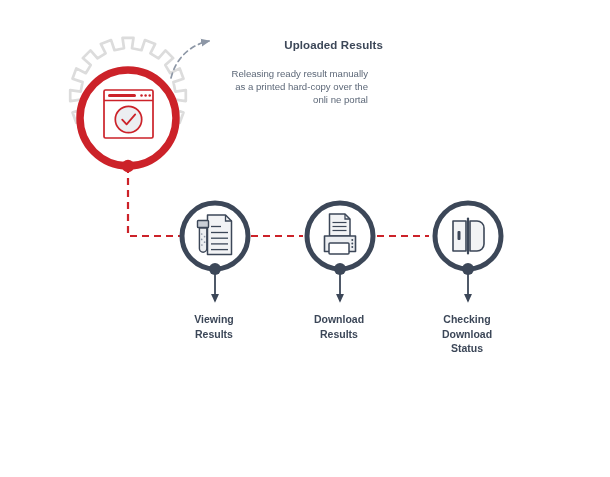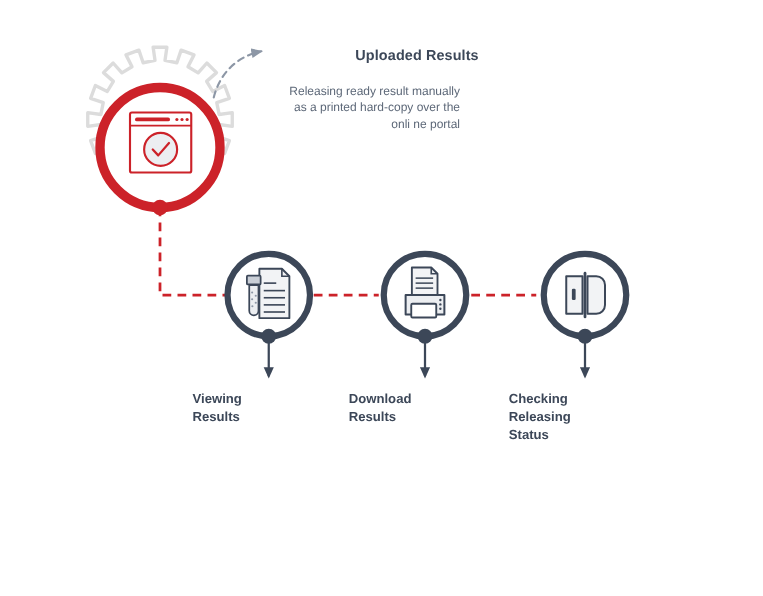--- a/index.html
+++ b/index.html
@@ -53,20 +53,21 @@
     font-size: 9.6px;
     font-weight: normal;
     color: #5d6878;
     line-height: 13px;
     margin: 15px;
   }
 
   .step-label {
     position: absolute;
     width: 120px;
+    text-align: center;
     font-size: 10.5px;
     font-weight: bold;
     color: #3c4758;
     line-height: 14.5px;
     white-space: pre-line;
   }
   .step-label.l1 { left: 154px; top: 312px; }
   .step-label.l2 { left: 279px; top: 312px; }
   .step-label.l3 { left: 407px; top: 312px; }
 </style>
@@ -208,16 +209,16 @@
   <div class="callout">
     <div class="callout-title">Uploaded Results</div>
     <div class="callout-body">Releasing ready result manually as a printed hard-copy over the onli ne portal</div>
   </div>
 
   <div class="step-label l1">Viewing
 Results</div>
   <div class="step-label l2">Download
 Results</div>
   <div class="step-label l3">Checking
-Releasing
+Download
 Status</div>
 
 </div>
 
 </body></html>

